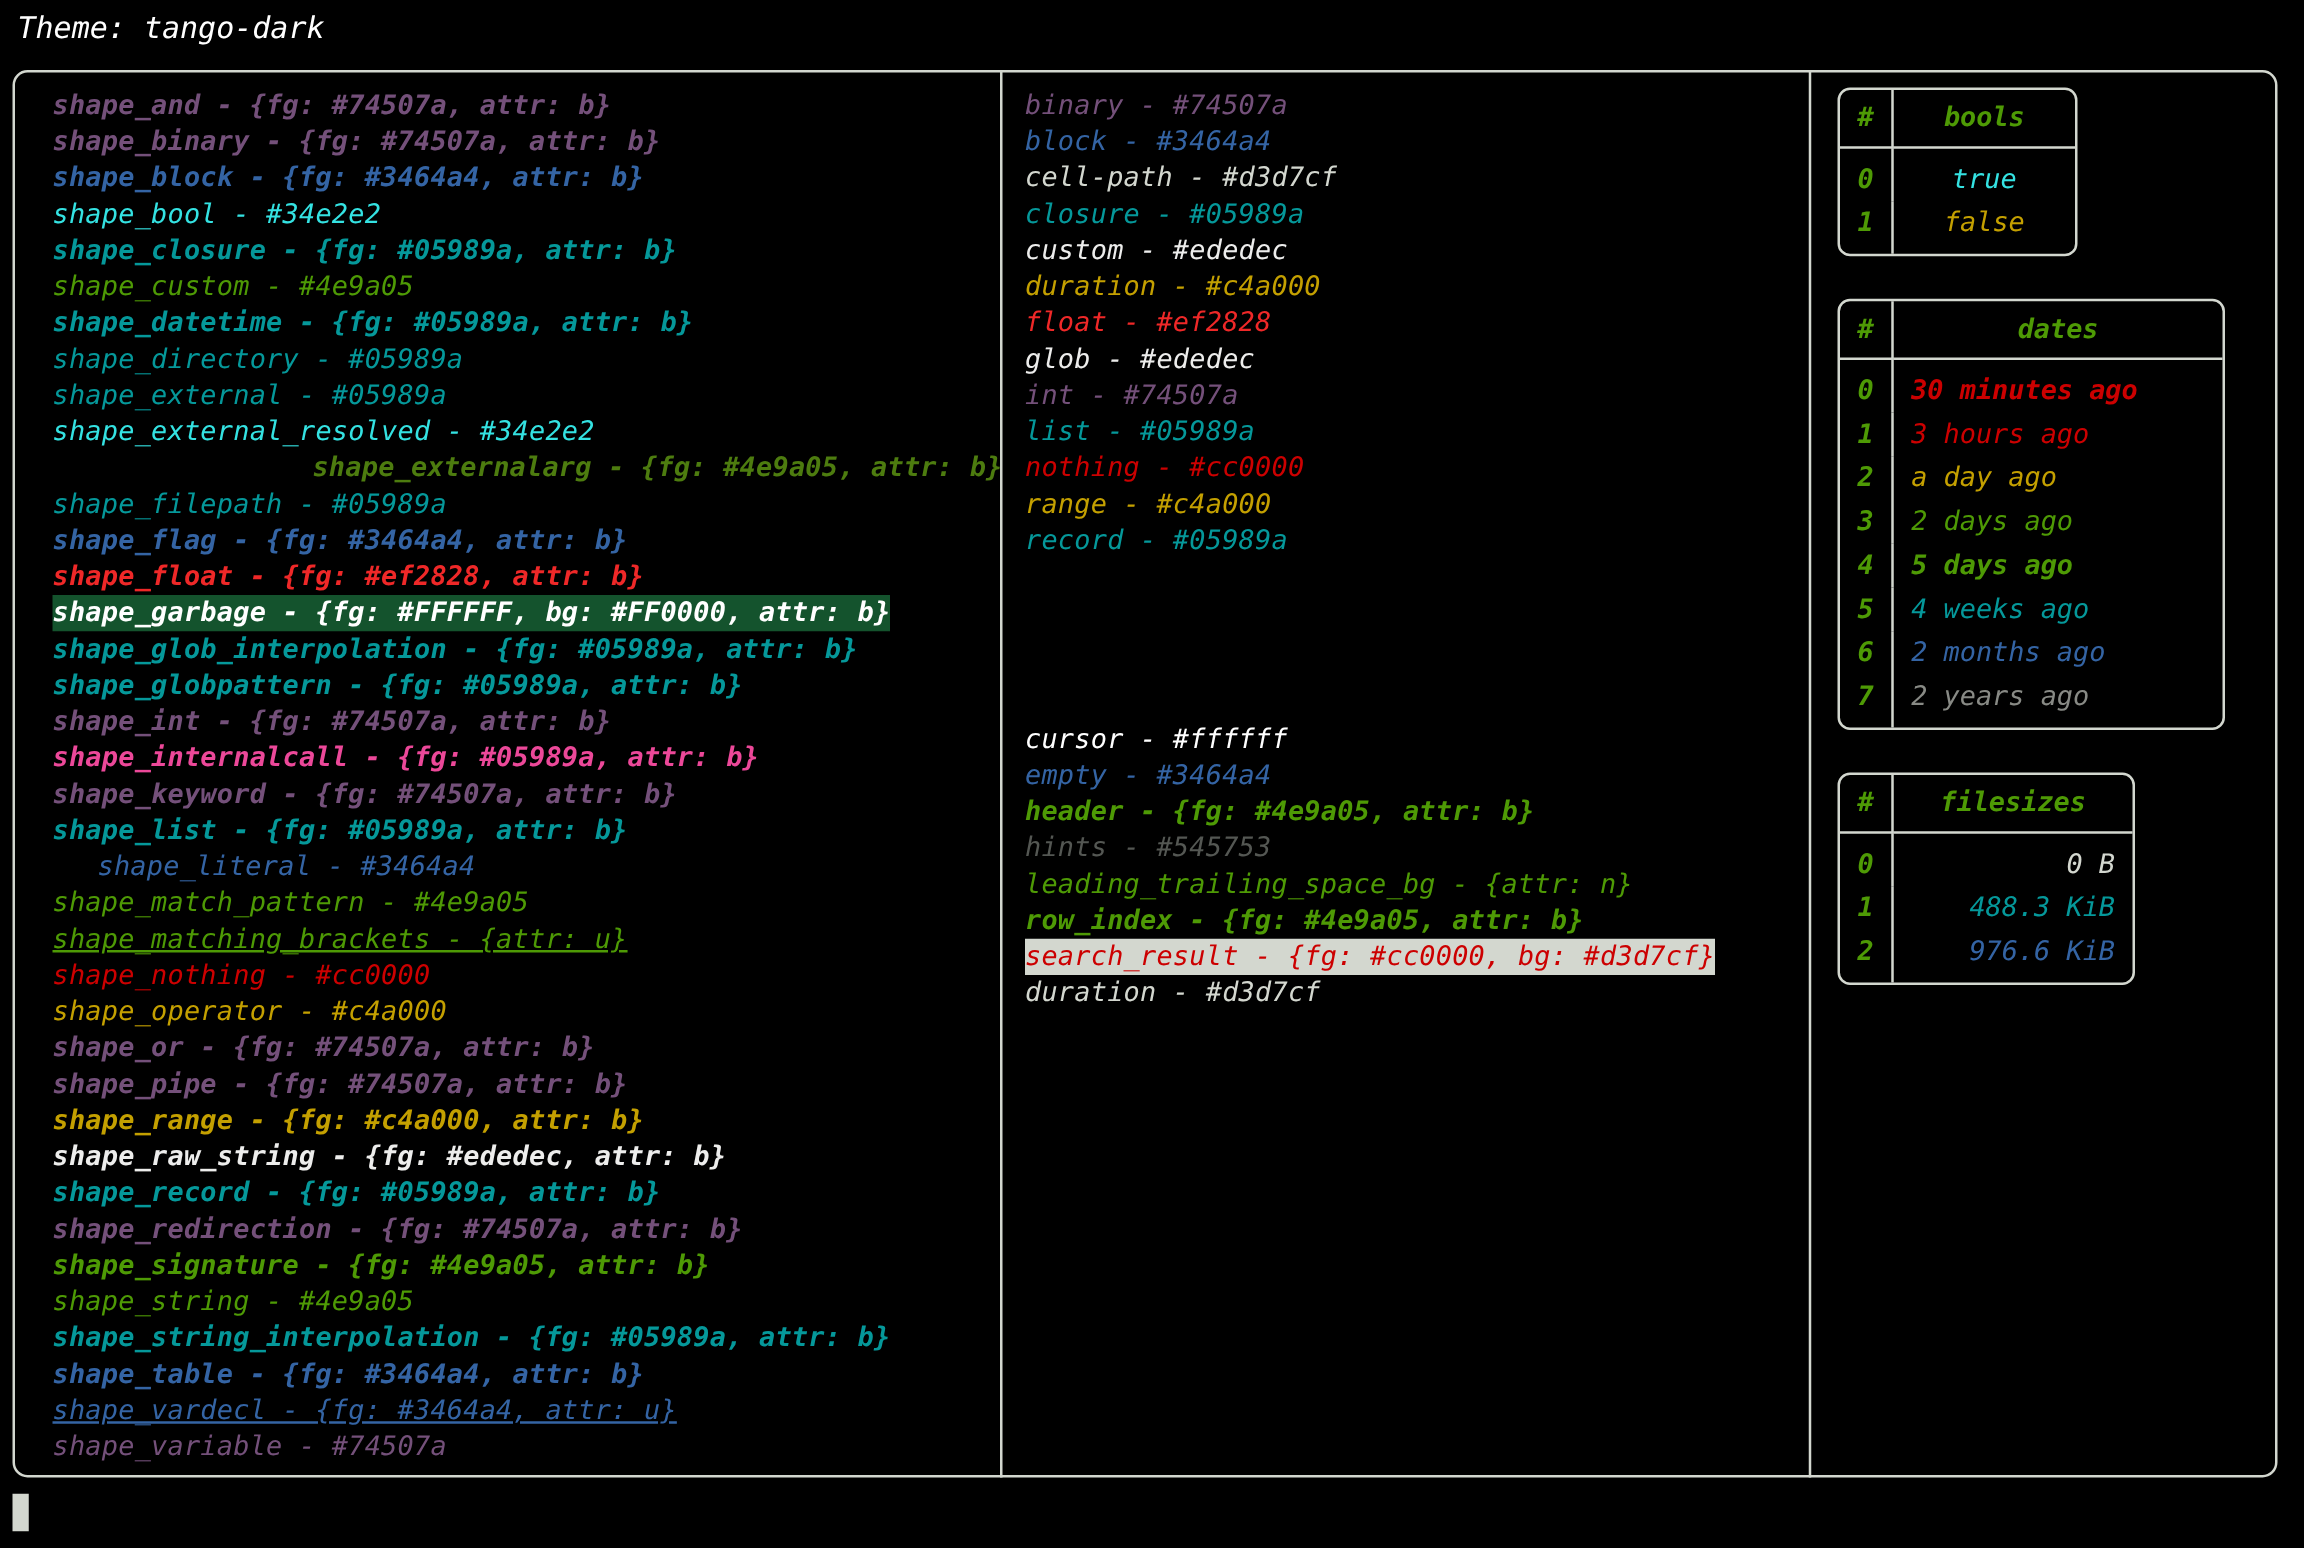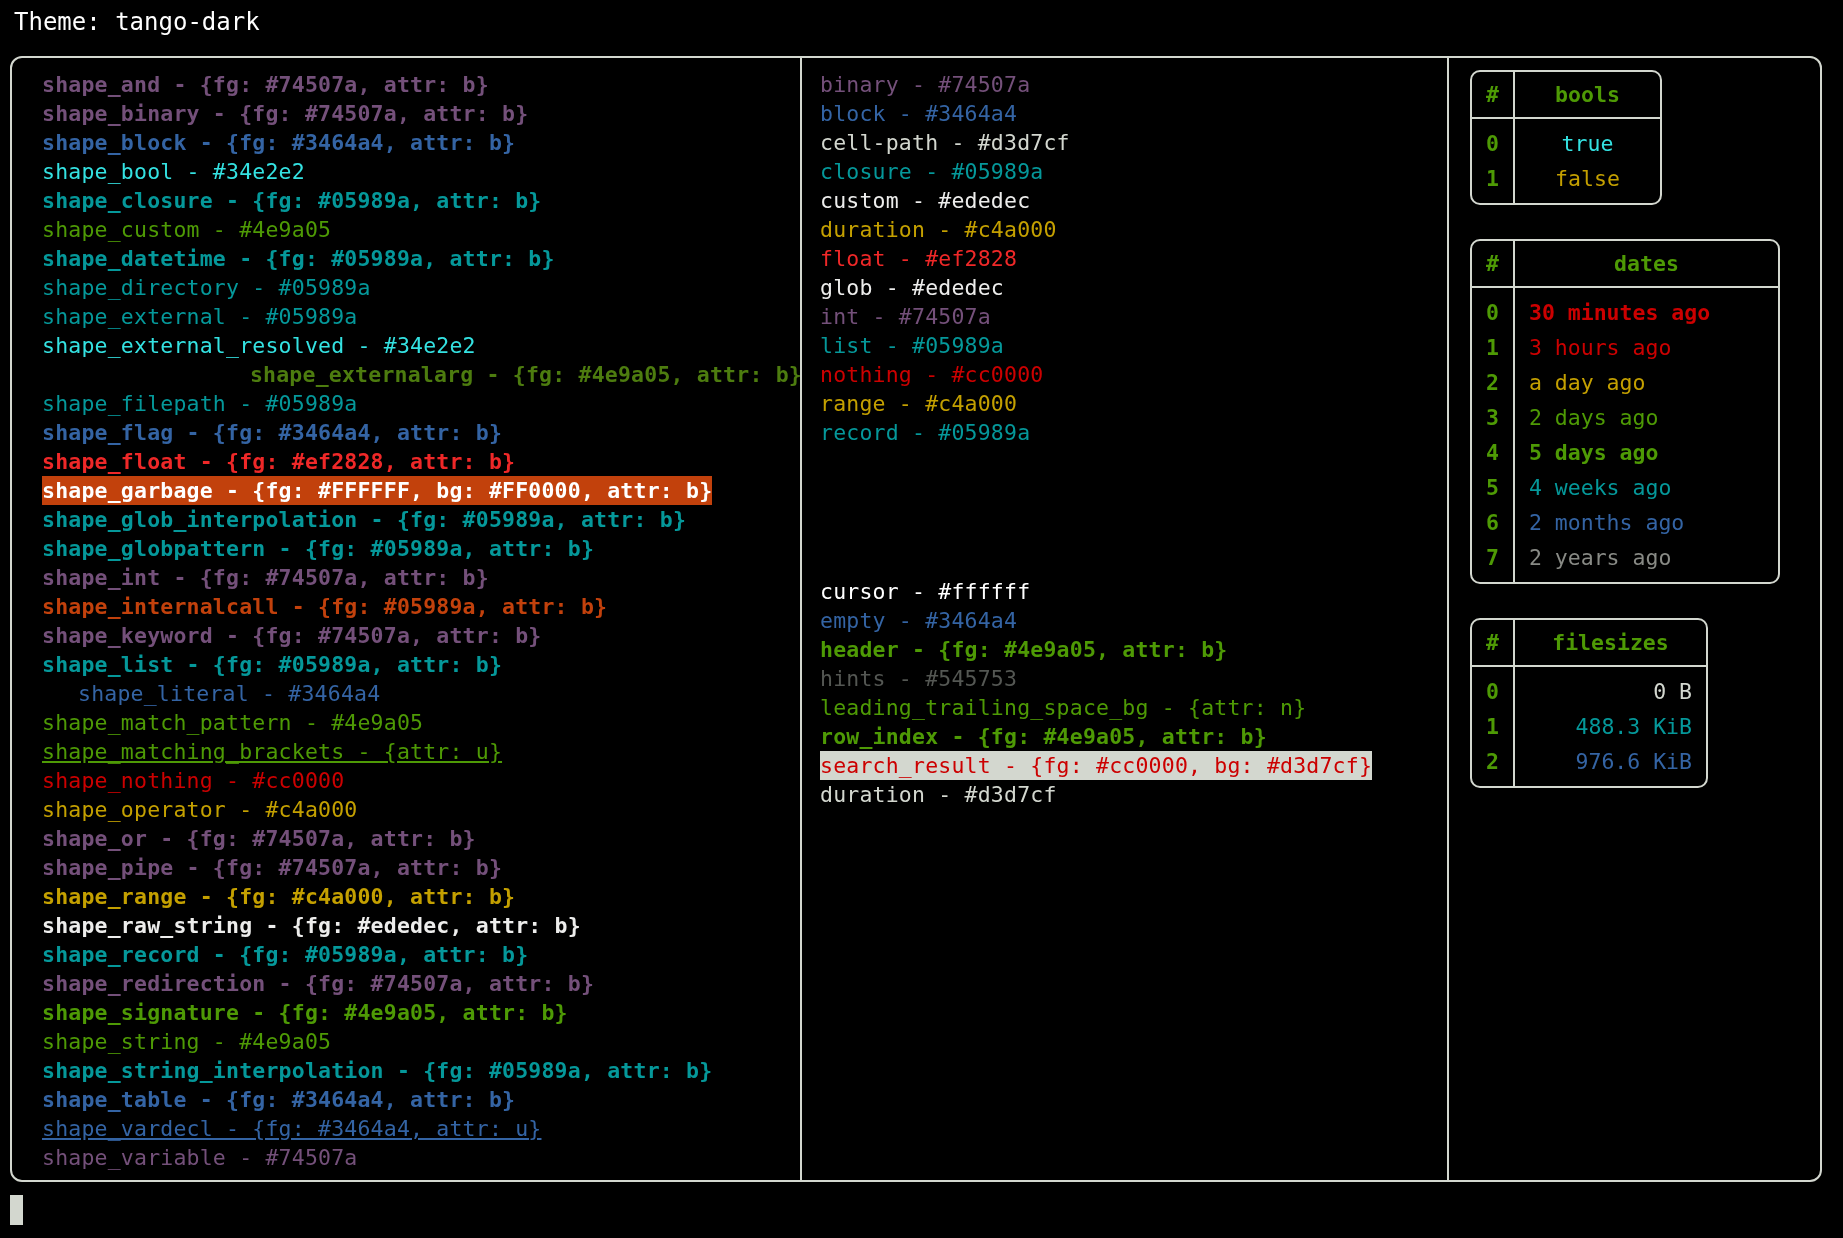--- a/index.html
+++ b/index.html
@@ -13,20 +13,21 @@
   body {
     font-family: "DejaVu Sans Mono", "Liberation Mono", monospace;
     color: #ffffff;
   }
   .screen {
     position: relative;
     width: 1843px;
     height: 1026px;
     background: #000000;
     box-sizing: border-box;
+    font-style: italic;
   }
   .theme-line {
     position: absolute;
     left: 14px;
     top: 8px;
     font-size: 24px;
     color: #ffffff;
     letter-spacing: 0px;
     white-space: pre;
   }
@@ -169,32 +170,32 @@
       </div>
       <div>
         <div class="line" style="color: rgb(5, 152, 154);">shape_filepath - #05989a</div>
       </div>
       <div>
         <div class="line b" style="color: rgb(52, 100, 164);">shape_flag - {fg: #3464a4, attr: b}</div>
       </div>
       <div>
         <div class="line b" style="color: rgb(239, 40, 40);">shape_float - {fg: #ef2828, attr: b}</div>
       </div>
-      <div><div class="line b" style="color: rgb(255, 255, 255); background: #c2410c; display: inline-block;">shape_garbage - {fg: #FFFFFF, bg: #FF0000, attr: b}</div></div>
+      <div><div class="line b" style="color: rgb(255, 255, 255); background: #14532d; display: inline-block;">shape_garbage - {fg: #FFFFFF, bg: #FF0000, attr: b}</div></div>
       <div>
         <div class="line b" style="color: rgb(5, 152, 154);">shape_glob_interpolation - {fg: #05989a, attr: b}</div>
       </div>
       <div>
         <div class="line b" style="color: rgb(5, 152, 154);">shape_globpattern - {fg: #05989a, attr: b}</div>
       </div>
       <div>
         <div class="line b" style="color: rgb(116, 80, 122);">shape_int - {fg: #74507a, attr: b}</div>
       </div>
       <div>
-        <div class="line b" style="color: #c2410c;">shape_internalcall - {fg: #05989a, attr: b}</div>
+        <div class="line b" style="color: #ec4899;">shape_internalcall - {fg: #05989a, attr: b}</div>
       </div>
       <div>
         <div class="line b" style="color: rgb(116, 80, 122);">shape_keyword - {fg: #74507a, attr: b}</div>
       </div>
       <div>
         <div class="line b" style="color: rgb(5, 152, 154);">shape_list - {fg: #05989a, attr: b}</div>
       </div>
       <div>
         <div class="line" style="color: rgb(52, 100, 164); margin-left: 36px;">shape_literal - #3464a4</div>
       </div>

